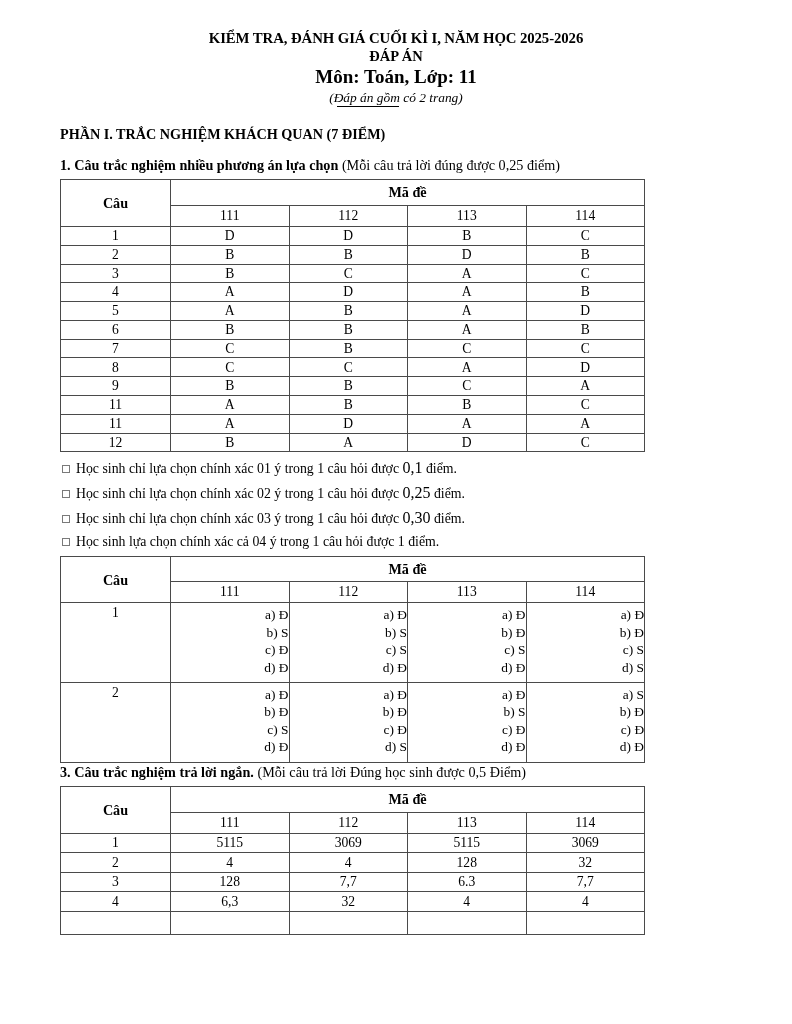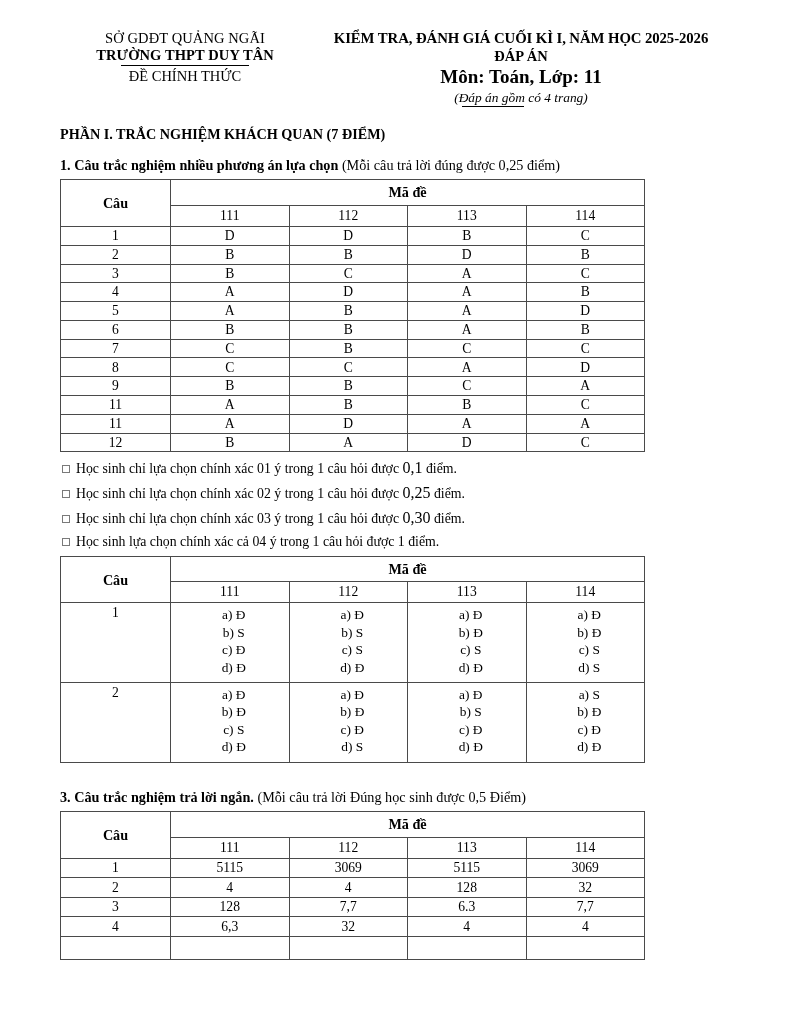--- a/index.html
+++ b/index.html
@@ -135,21 +135,21 @@
   .t1 td.codehdr { height: 20px; }
   .t1 td.ansrow { height: 17.8px; }
 
   
   .t2 { margin-top: 3px; }
   .t2 th.hdr-cau { height: 24px; }
   .t2 th.hdr-made { height: 24px; }
   .t2 td.codehdr { height: 20px; }
   .t2 td.tf-num { vertical-align: top; padding-top: 3px; }
   .t2 td.tf-cell {
-    text-align: center;
+    text-align: right;
     vertical-align: top;
     padding: 3px 0 6px 8px;
     line-height: 1.30;
     font-size: 13.4px;
   }
   .t2 td.tf-cell div { white-space: nowrap; }
 
   
   .t3 { margin-top: 3px; }
   .t3 th.hdr-cau { height: 25px; }
@@ -164,32 +164,26 @@
     font-weight: bold;
     margin-top: 48px;
   }
 </style>
 </head>
 <body>
 
 <div class="page">
 
   <div class="doc-header">
-    <div class="hdr-left">
-      <div class="hdr-line-1">SỞ GDĐT QUẢNG NGÃI</div>
-      <div class="hdr-line-2">TRƯỜNG THPT DUY TÂN</div>
-      <div class="rule-under-school"></div>
-      <div class="hdr-line-3">ĐỀ CHÍNH THỨC</div>
-    </div>
     <div class="hdr-right">
       <div class="hdr-title">KIỂM TRA, ĐÁNH GIÁ CUỐI KÌ I, NĂM HỌC 2025-2026</div>
       <div class="hdr-sub">ĐÁP ÁN</div>
       <div class="hdr-subject">Môn: Toán,  Lớp: 11</div>
       <div class="hdr-pages">
-        <span>(Đáp án gồm có 4 trang)</span>
+        <span>(Đáp án gồm có 2 trang)</span>
         <span class="hdr-pages-underline"></span>
       </div>
     </div>
   </div>
 
   <div class="content">
 
     <div class="sec-head sec-1-title">PHẦN I. TRẮC NGHIỆM KHÁCH QUAN (7 ĐIỂM)</div>
 
     <div class="sec-head sec-1-sub">
@@ -383,21 +377,21 @@
             <td class="tf-cell">
               <div>a) S</div>
               <div>b) Đ</div>
               <div>c) Đ</div>
               <div>d) Đ</div>
             </td>
           </tr>
         </tbody>
     </table>
 
-    <div class="sec-head" style="margin-top:25px">
+    <div class="sec-head" style="margin-top:0">
       <span>3. Câu trắc nghiệm trả lời ngắn.</span><span class="normal"> (Mỗi câu trả lời Đúng học sinh được 0,5 Điểm)</span>
     </div>
 
     <table class="ansTable t3">
       <colgroup>
         <col class="col-cau">
           <col class="col-code">
           <col class="col-code">
           <col class="col-code">
           <col class="col-code">

